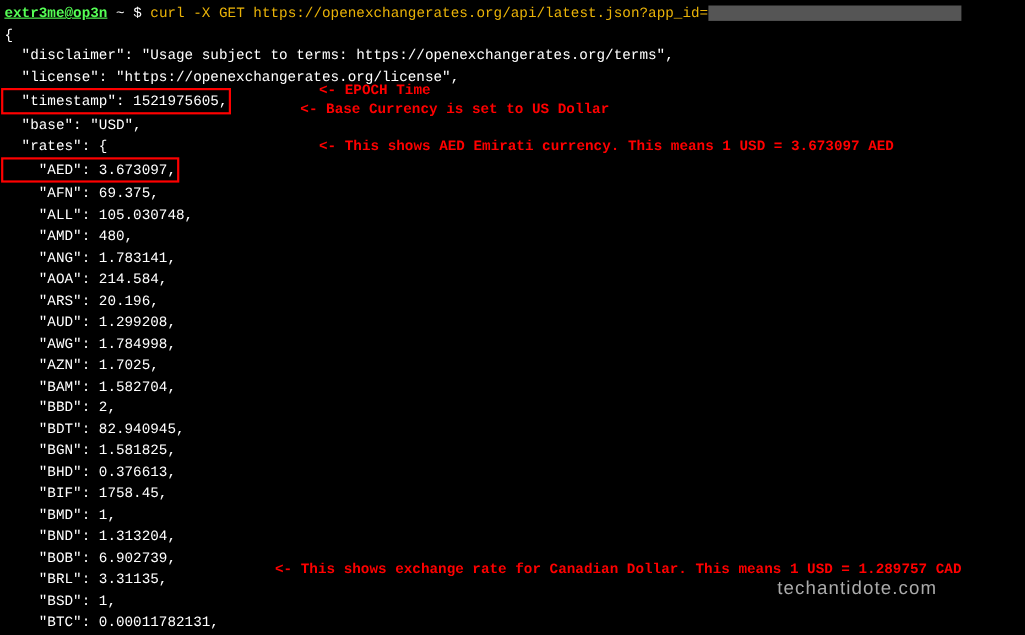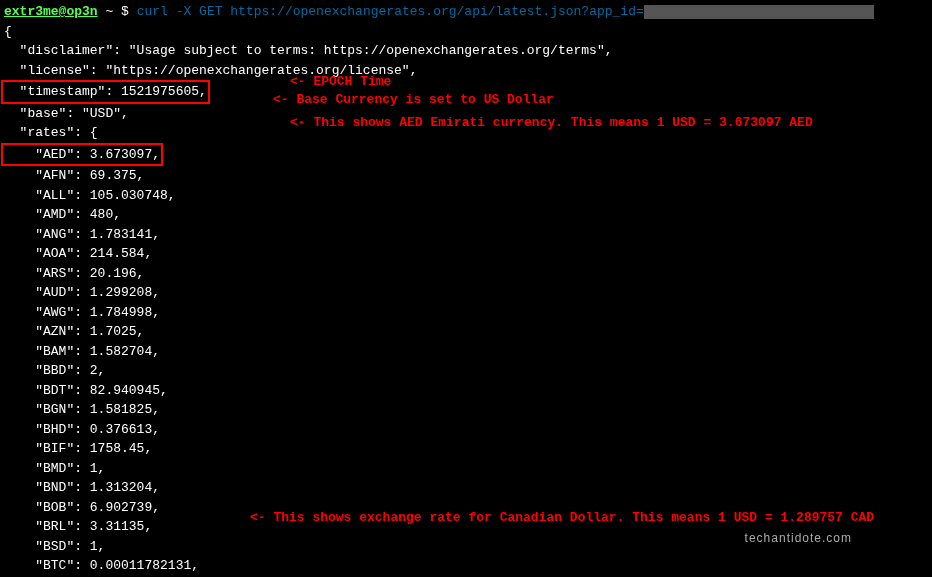--- a/index.html
+++ b/index.html
@@ -11,21 +11,21 @@
     line-height: 1.5;
     width: 932px;
     height: 577px;
     overflow: hidden;
     position: relative;
     padding: 2px 4px;
   }
   .prompt-user { color: #55ff55; font-weight: bold; text-decoration: underline; }
   .prompt-tilde { color: #fff; }
   .prompt-dollar { color: #fff; }
-  .cmd { color: #0369a1; }
+  .cmd { color: #eab308; }
   .redact {
     display: inline-block;
     vertical-align: middle;
     background: #555;
     height: 14px;
   }
   .json { color: #fff; white-space: pre; }
   .hl {
     border: 2px solid #ff0000;
     display: inline-block;
@@ -33,21 +33,21 @@
     margin-left: -3px;
   }
   .annot {
     color: #ff0000;
     font-weight: bold;
     position: absolute;
   }
   .watermark {
     color: #aaaaaa;
     font-family: Arial, sans-serif;
-    font-size: 12px;
+    font-size: 17px;
     letter-spacing: 1px;
     position: absolute;
   }
 </style>
 </head>
 <body>
 
 <div>
   <span class="prompt-user">extr3me@op3n</span>
   <span class="prompt-tilde"> <span>~</span> </span>
@@ -80,16 +80,16 @@
 <div class="json">    "BMD": 1,</div>
 <div class="json">    "BND": 1.313204,</div>
 <div class="json">    "BOB": 6.902739,</div>
 <div class="json">    "BRL": 3.31135,</div>
 <div class="json">    "BSD": 1,</div>
 <div class="json">    "BTC": 0.00011782131,</div>
 <div class="json">    "BTN": 64.944951,</div>
 
 <div class="annot" style="left:290px; top:72px;">&lt;- EPOCH Time</div>
 <div class="annot" style="left:273px; top:90px;">&lt;- Base Currency is set to US Dollar</div>
-<div class="annot" style="left:290px; top:113px;text-align:right;">&lt;- This shows AED Emirati currency. This means 1 USD = 3.673097 AED</div>
+<div class="annot" style="left:290px; top:123px;text-align:right;">&lt;- This shows AED Emirati currency. This means 1 USD = 3.673097 AED</div>
 <div class="annot" style="left:250px; top:508px;">&lt;- This shows exchange rate for Canadian Dollar. This means 1 USD = 1.289757 CAD</div>
 
 <div class="watermark" style="right:80px; bottom:30px;">techantidote.com</div>
 
 </body></html>

